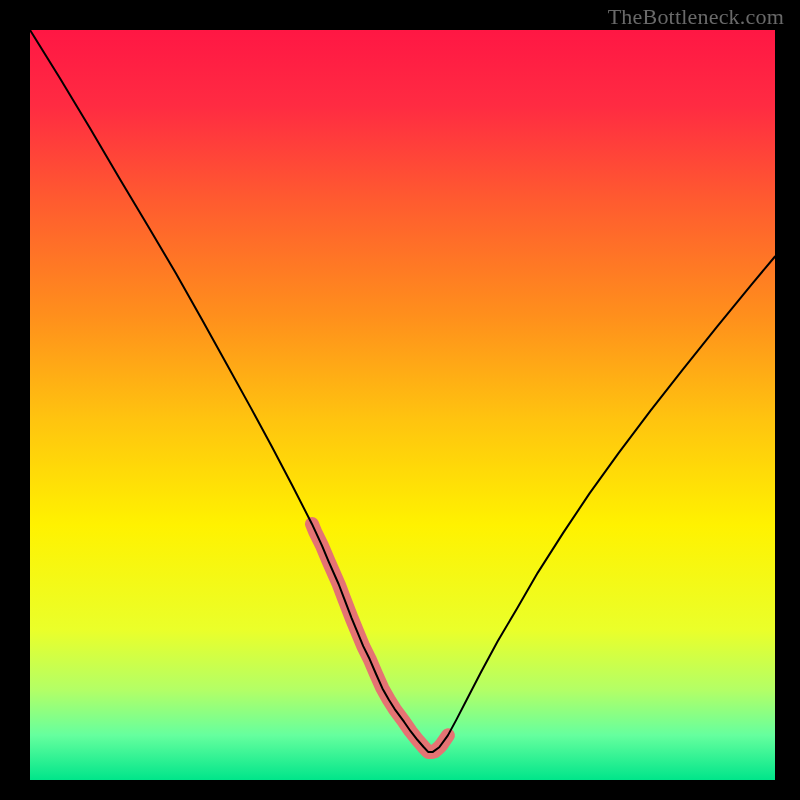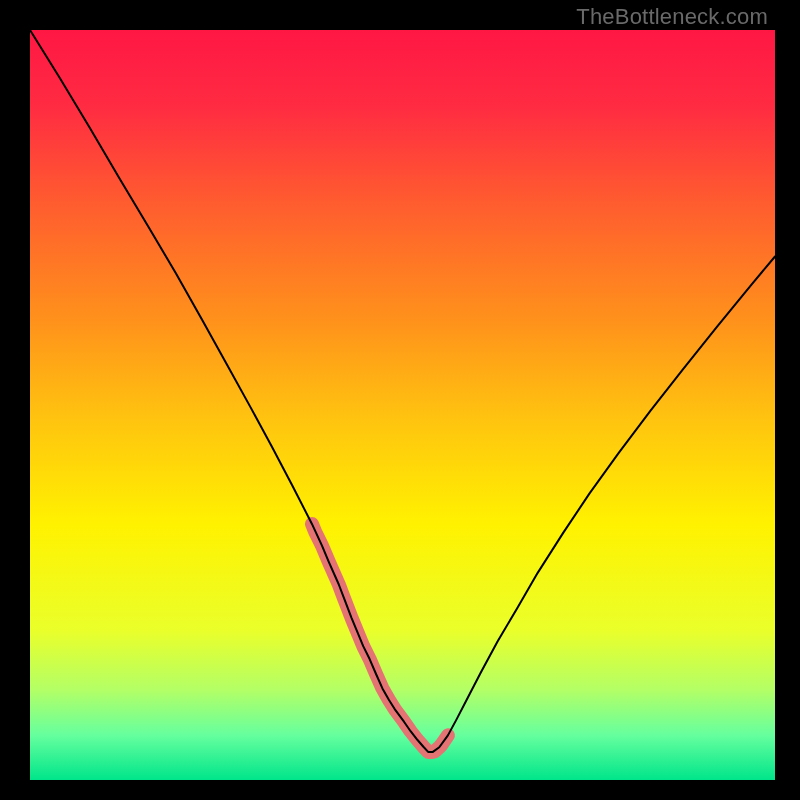--- a/index.html
+++ b/index.html
@@ -12,22 +12,22 @@
   }
   .container {
     position: relative;
     width: 800px;
     height: 800px;
     background: #000;
   }
   .watermark {
     position: absolute;
     top: 4px;
-    right: 32px;
-    font-family: Liberation Sans, sans-serif;
+    right: 16px;
+    font-family: Liberation Serif, serif;
     font-size: 22px;
     color: #696969;
     font-weight: 500;
     letter-spacing: 0.2px;
     z-index: 5;
   }
   svg {
     position: absolute;
     top: 0;
     left: 0;

